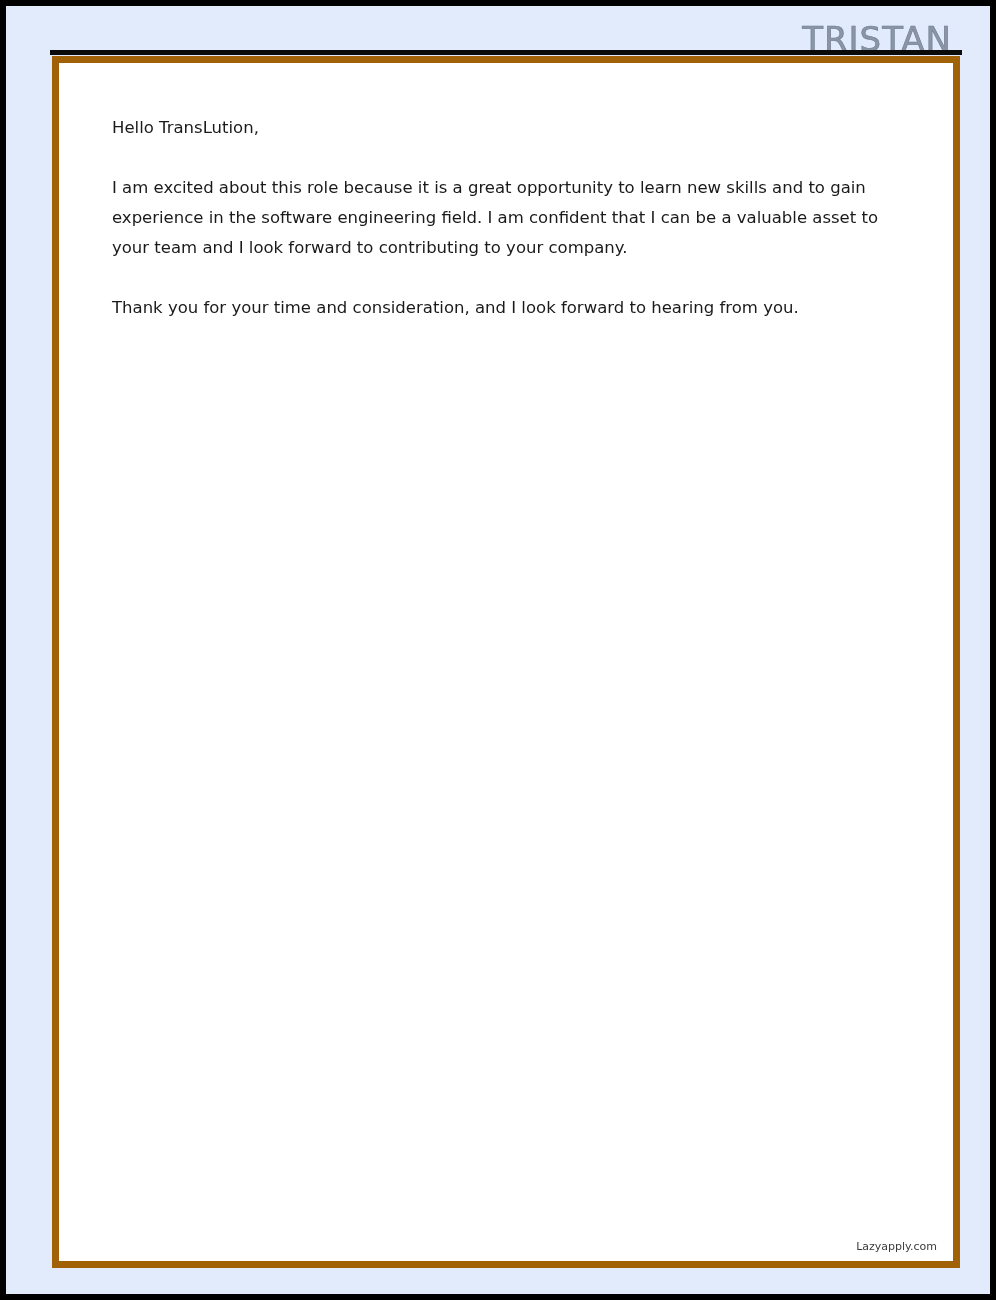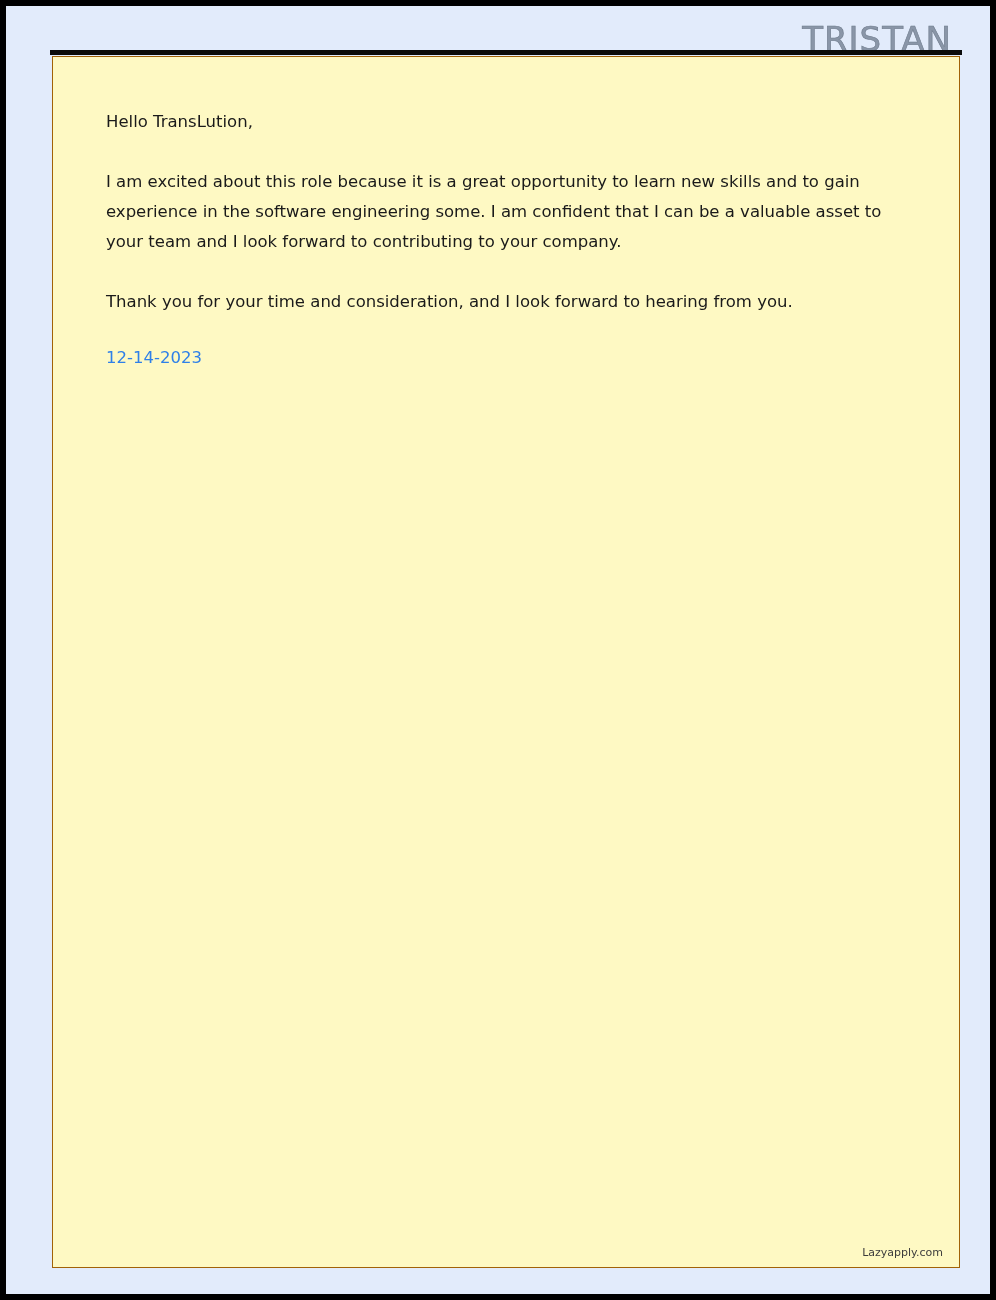--- a/index.html
+++ b/index.html
@@ -48,22 +48,22 @@
     width: 912px;
     height: 5px;
     background: #0b0b0b;
   }
   .sheet {
     position: absolute;
     left: 46px;
     top: 50px;
     width: 908px;
     height: 1212px;
-    background: #fef9c3;
-    border: 1px solid #a16207;
+    background: #ffffff;
+    border: 7px solid #a16207;
     box-sizing: border-box;
   }
   .letter {
     position: absolute;
     left: 53px;
     top: 50px;
     width: 800px;
   }
   .letter p {
     margin: 0 0 30px 0;
@@ -97,22 +97,21 @@
 
   <div class="header">
     <div class="header-name">TRISTAN</div>
   </div>
   <div class="header-rule"></div>
 
   <div class="sheet">
 
     <div class="letter">
       <p class="greeting">Hello TransLution,</p>
-      <p>I am excited about this role because it is a great opportunity to learn new skills and to gain experience in the software engineering some. I am confident that I can be a valuable asset to your team and I look forward to contributing to your company.</p>
+      <p>I am excited about this role because it is a great opportunity to learn new skills and to gain experience in the software engineering field. I am confident that I can be a valuable asset to your team and I look forward to contributing to your company.</p>
       <p class="closing">Thank you for your time and consideration, and I look forward to hearing from you.</p>
-      <p class="date">12-14-2023</p>
     </div>
 
     <div class="footer-brand">Lazyapply.com</div>
 
   </div>
 
 </div>
 
 </body></html>

